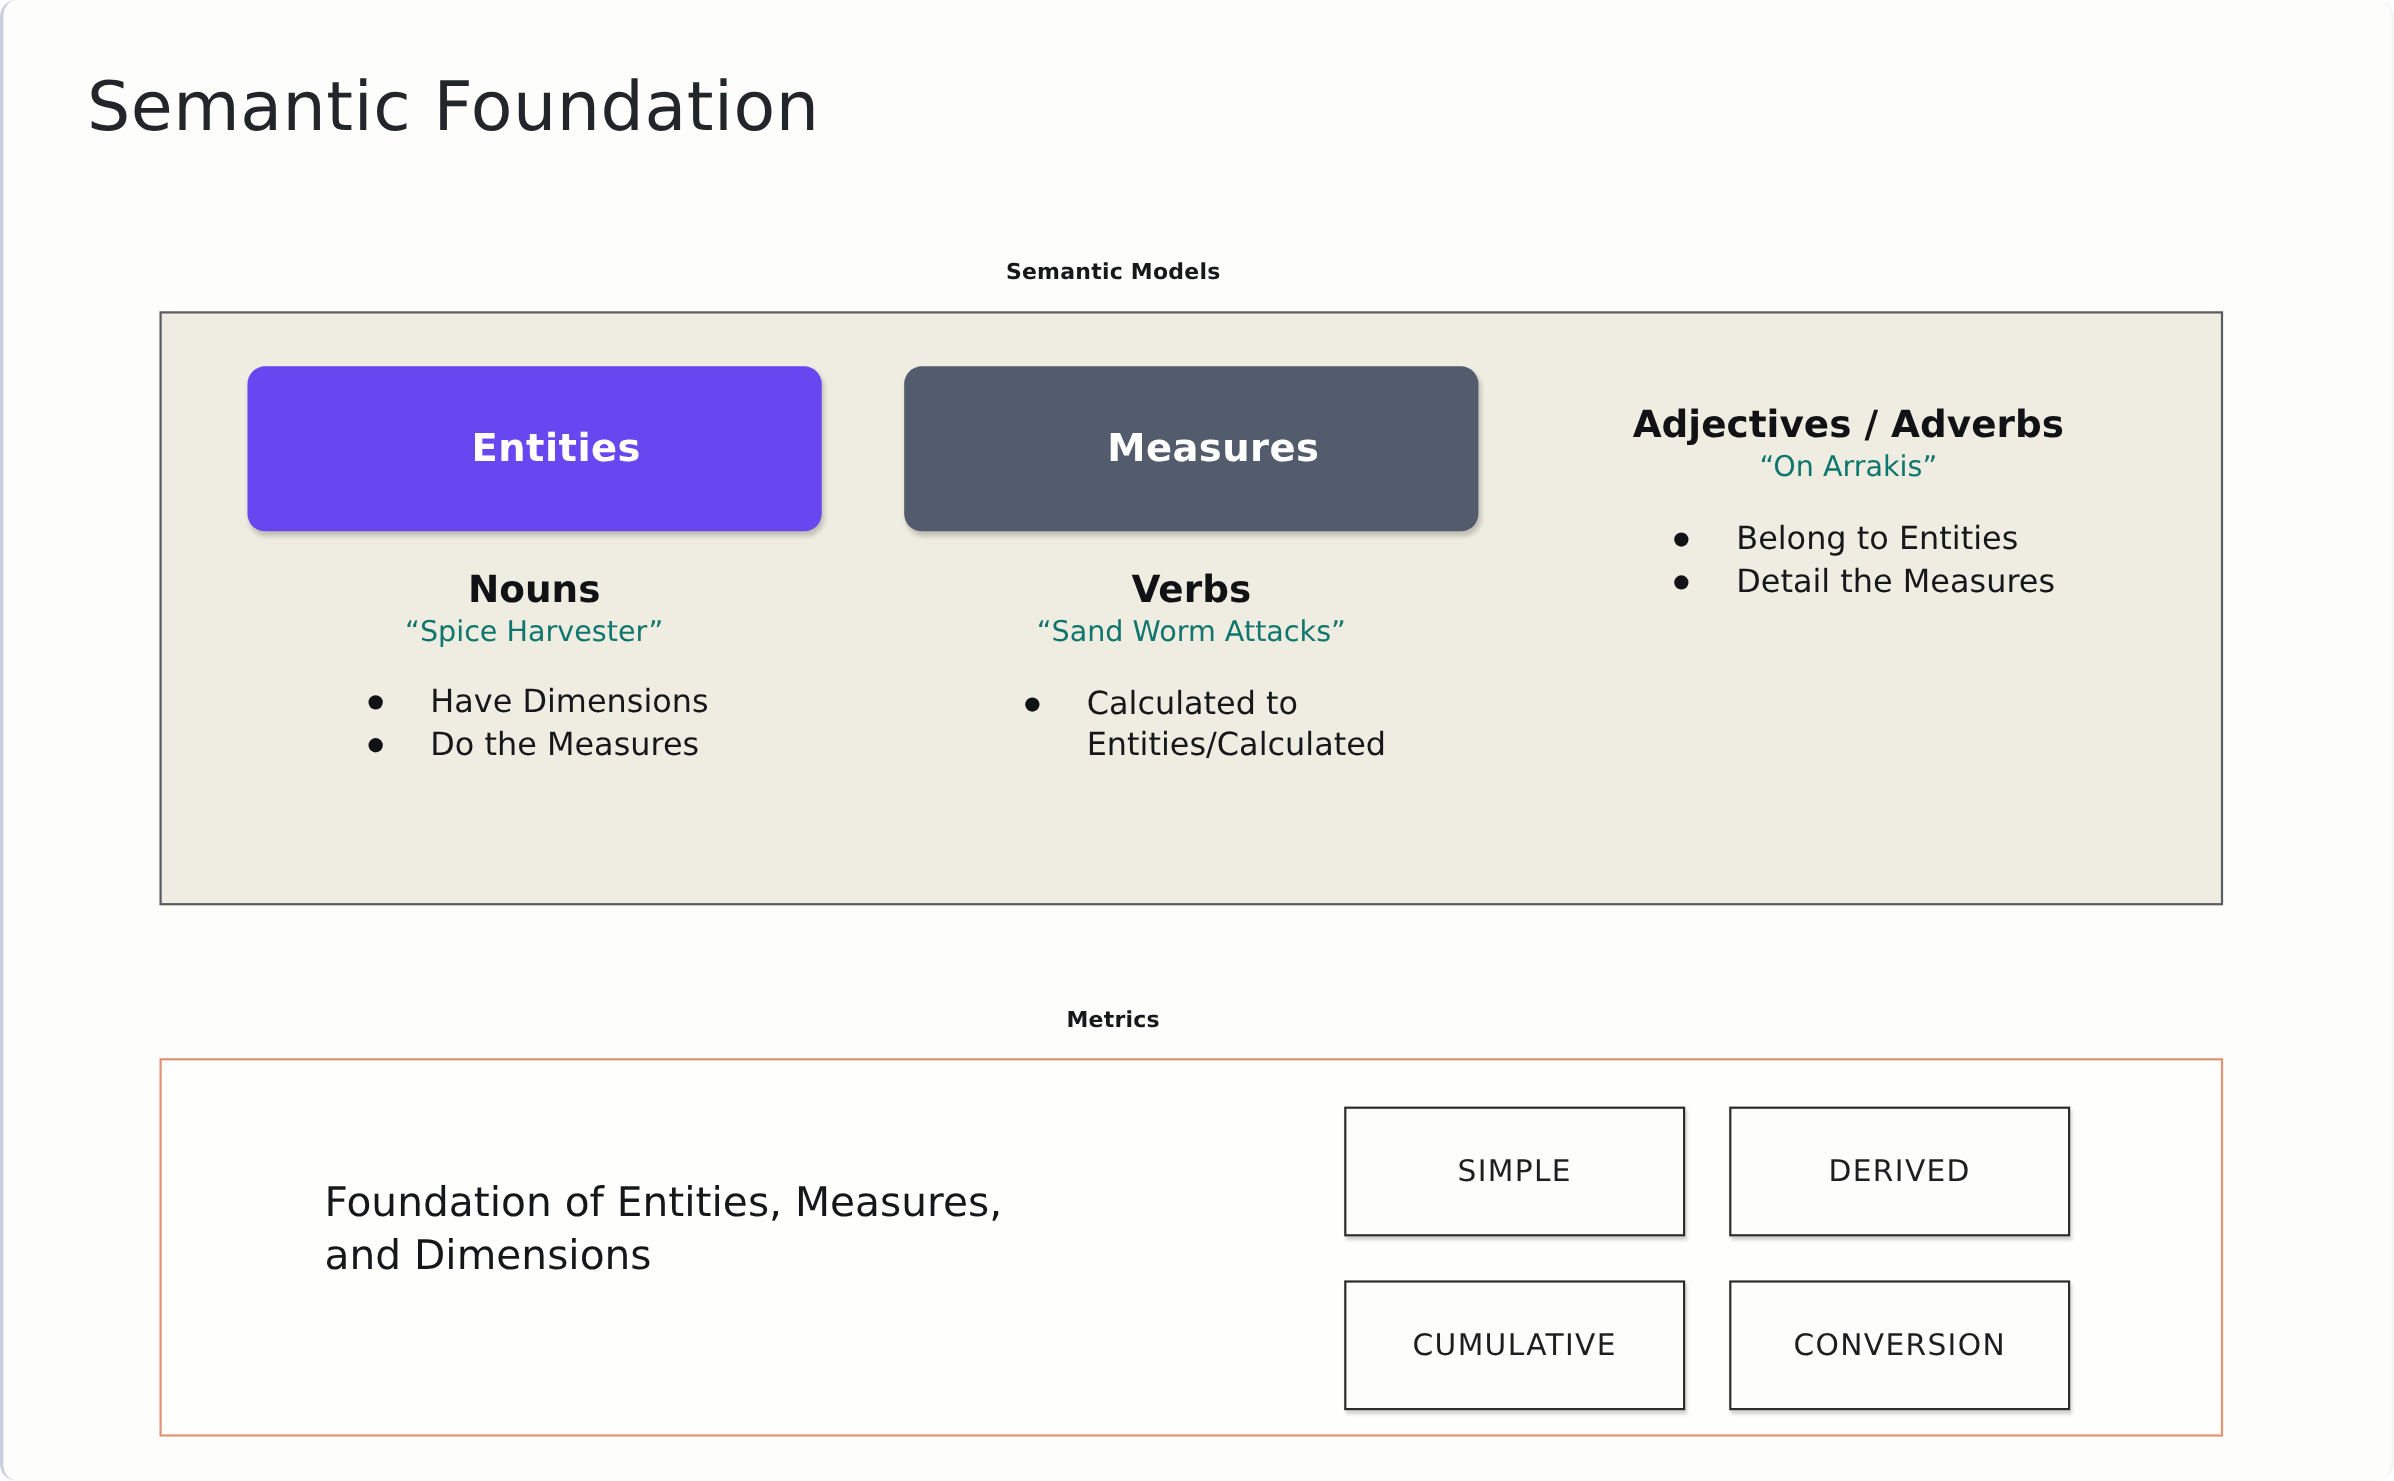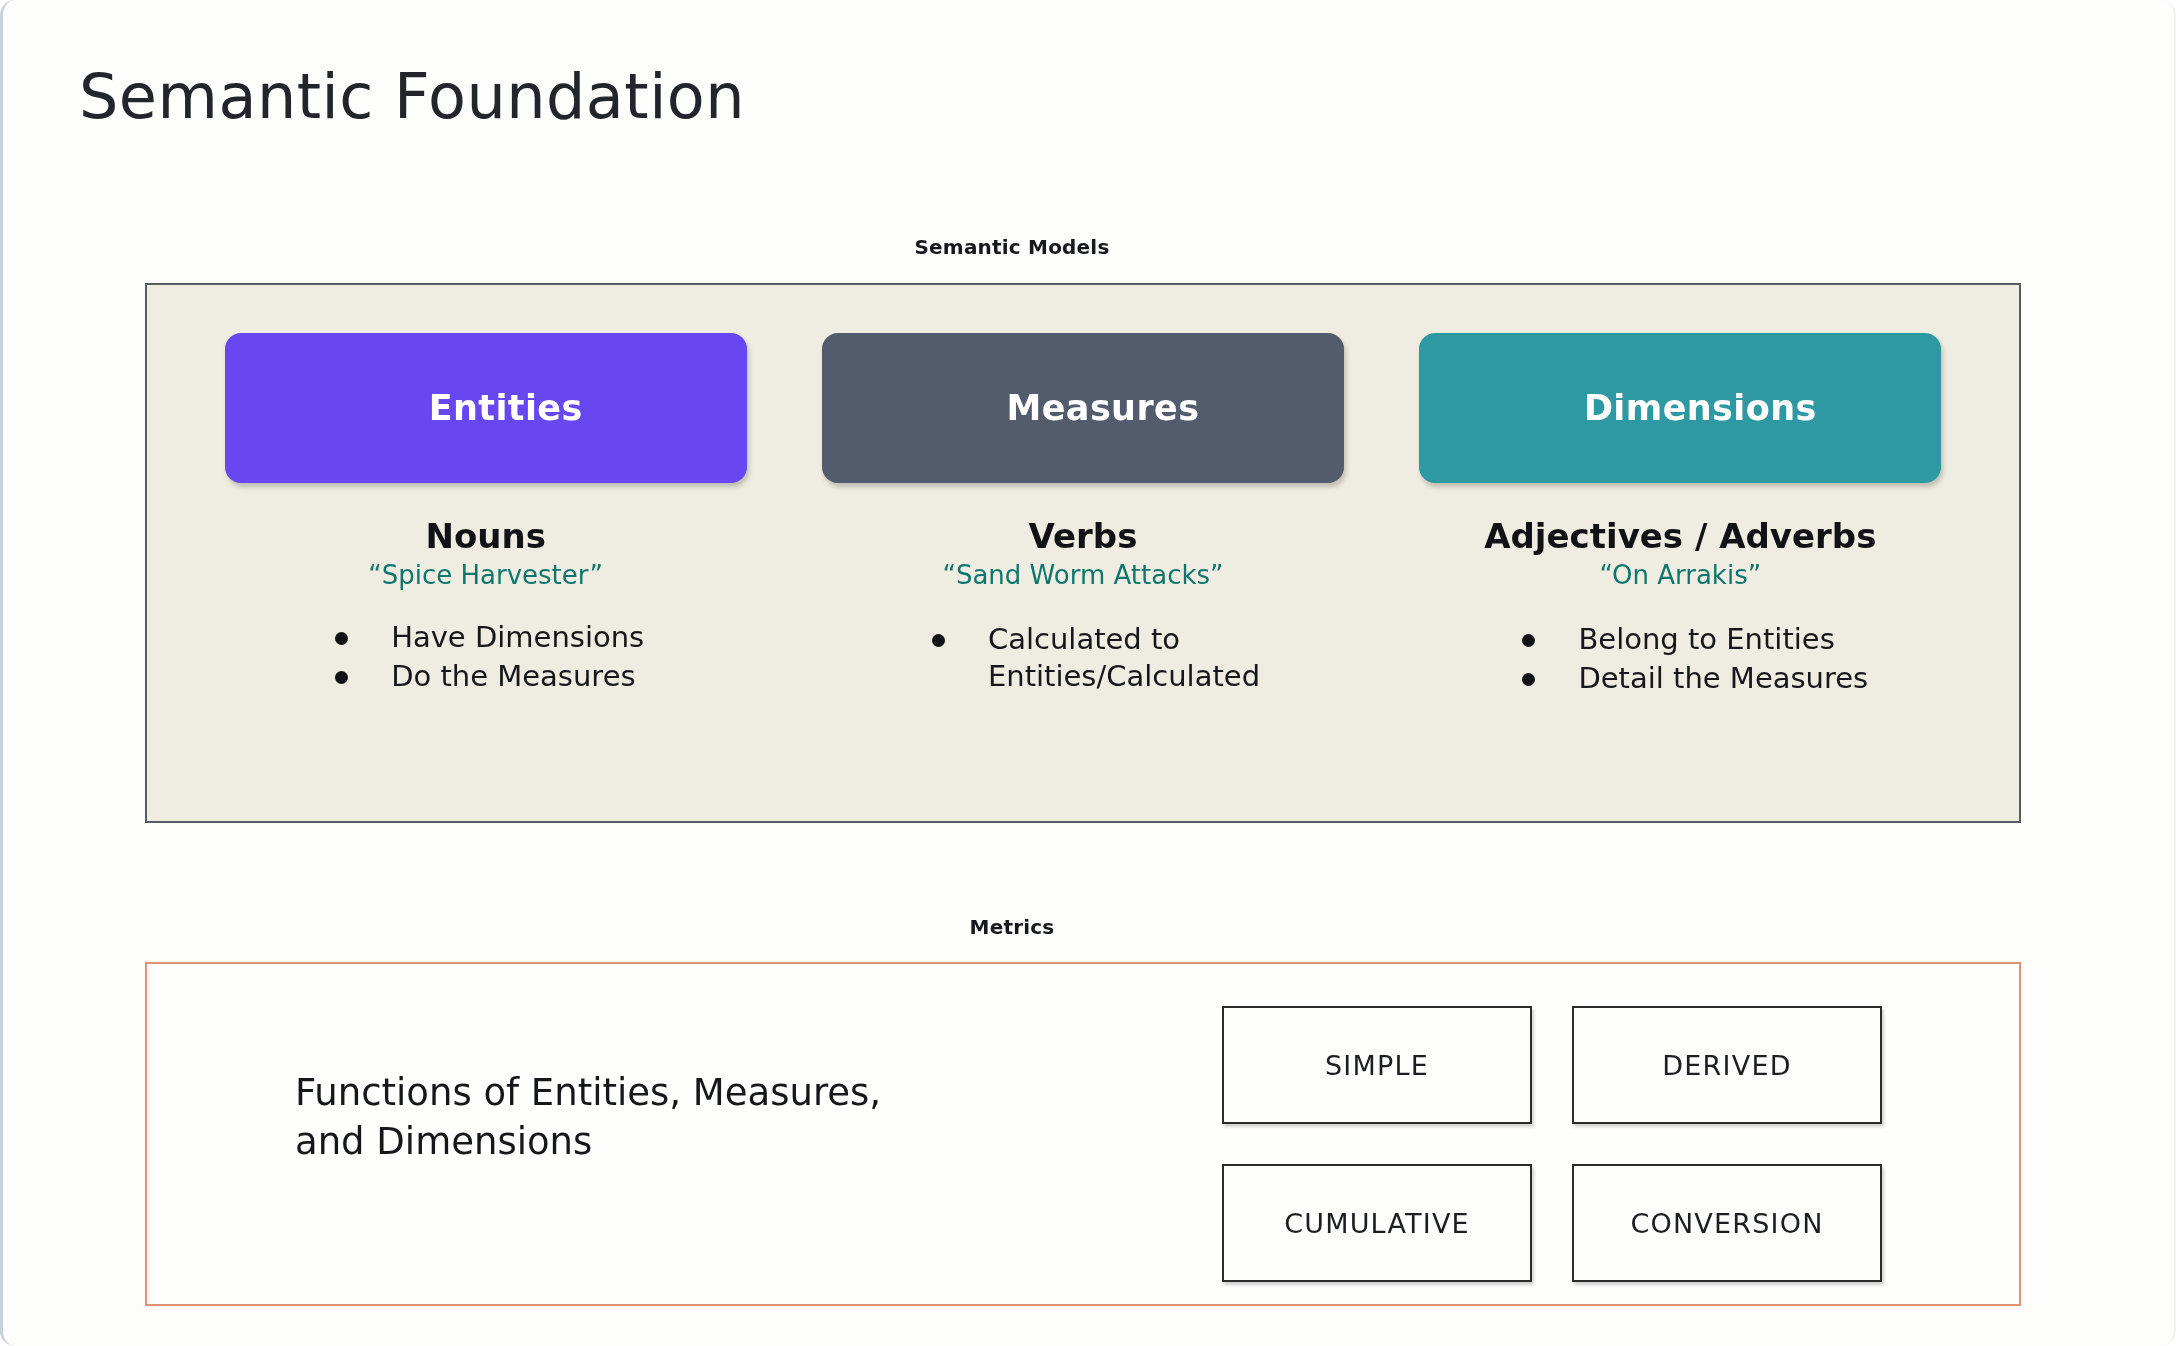--- a/index.html
+++ b/index.html
@@ -208,36 +208,35 @@
         <div class="chip measures">Measures</div>
         <div class="pos">Verbs</div>
         <div class="example">“Sand Worm Attacks”</div>
         <ul class="bullets bullets-measures">
           <li style="white-space:pre-line">Calculated to
 Entities/Calculated</li>
         </ul>
       </div>
 
       <div class="model-col">
-        <div class="chip dimensions">Dimensions</div>
         <div class="pos">Adjectives / Adverbs</div>
         <div class="example">“On Arrakis”</div>
         <ul class="bullets bullets-dimensions">
           <li>Belong to Entities</li>
           <li>Detail the Measures</li>
         </ul>
       </div>
 
     </div>
   </div>
 
   <div class="section-heading" id="metrics-heading">Metrics</div>
 
   <div class="metrics-panel">
-    <div class="metrics-desc">Functions of Entities, Measures,
+    <div class="metrics-desc">Foundation of Entities, Measures,
 and Dimensions</div>
     <div class="metrics-grid">
       <div class="metric-box">SIMPLE</div>
       <div class="metric-box">DERIVED</div>
       <div class="metric-box">CUMULATIVE</div>
       <div class="metric-box">CONVERSION</div>
     </div>
   </div>
 
 </div>

